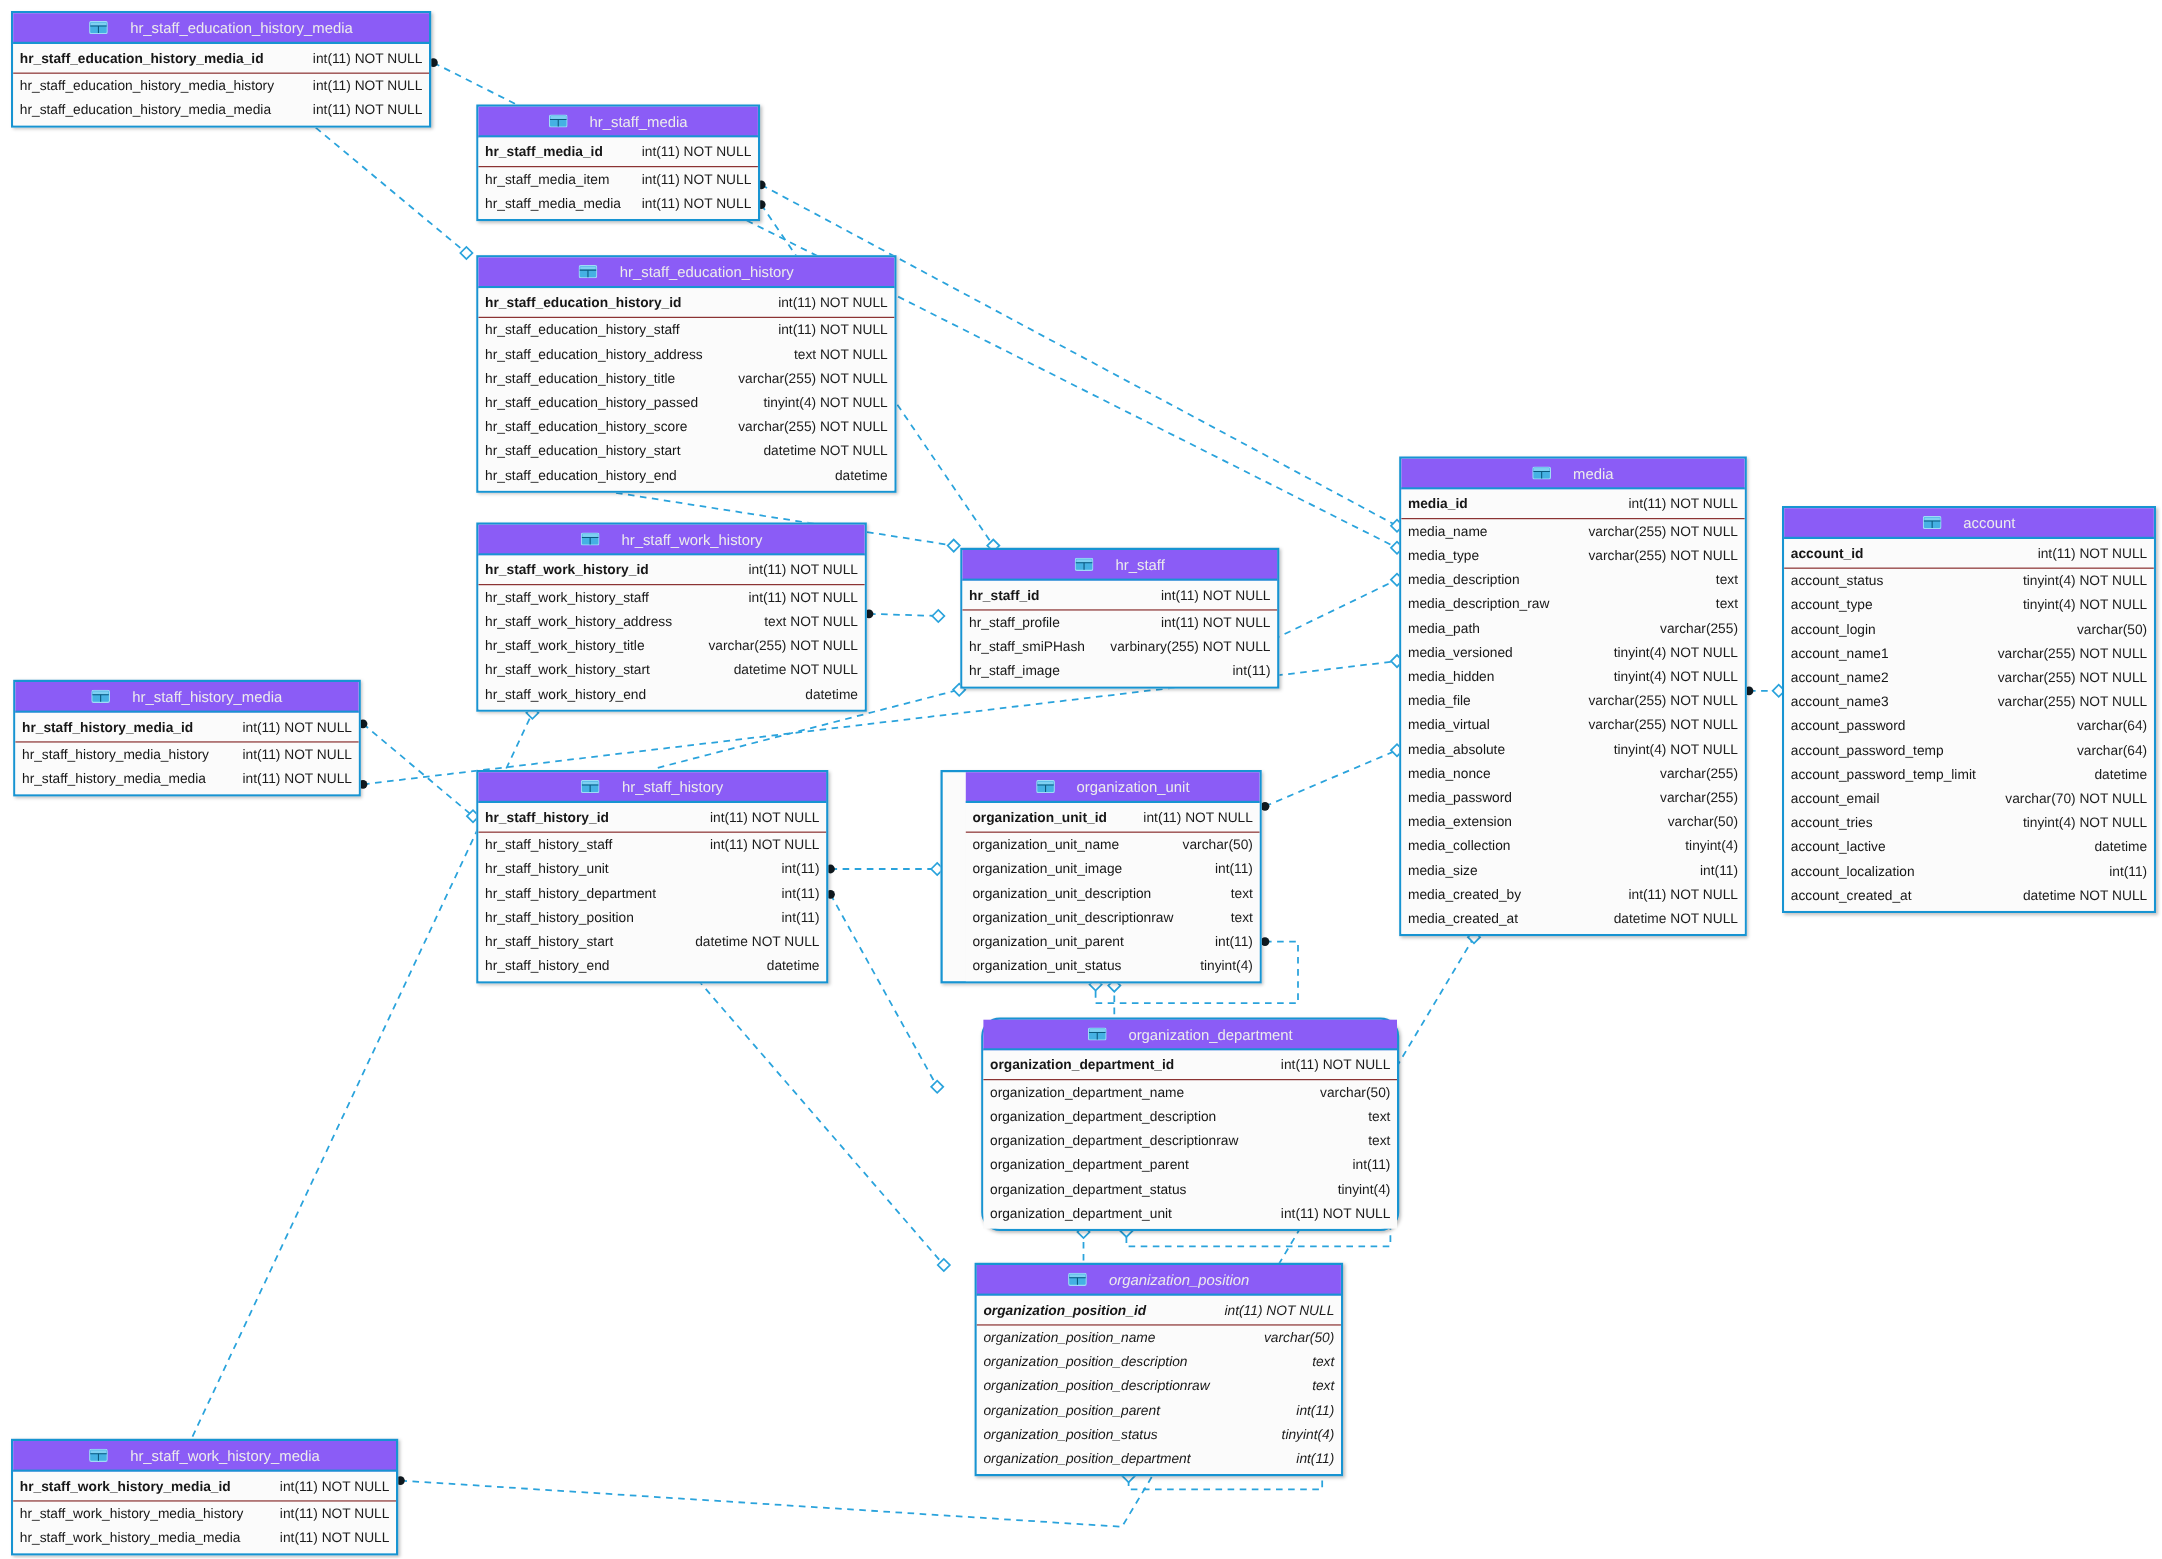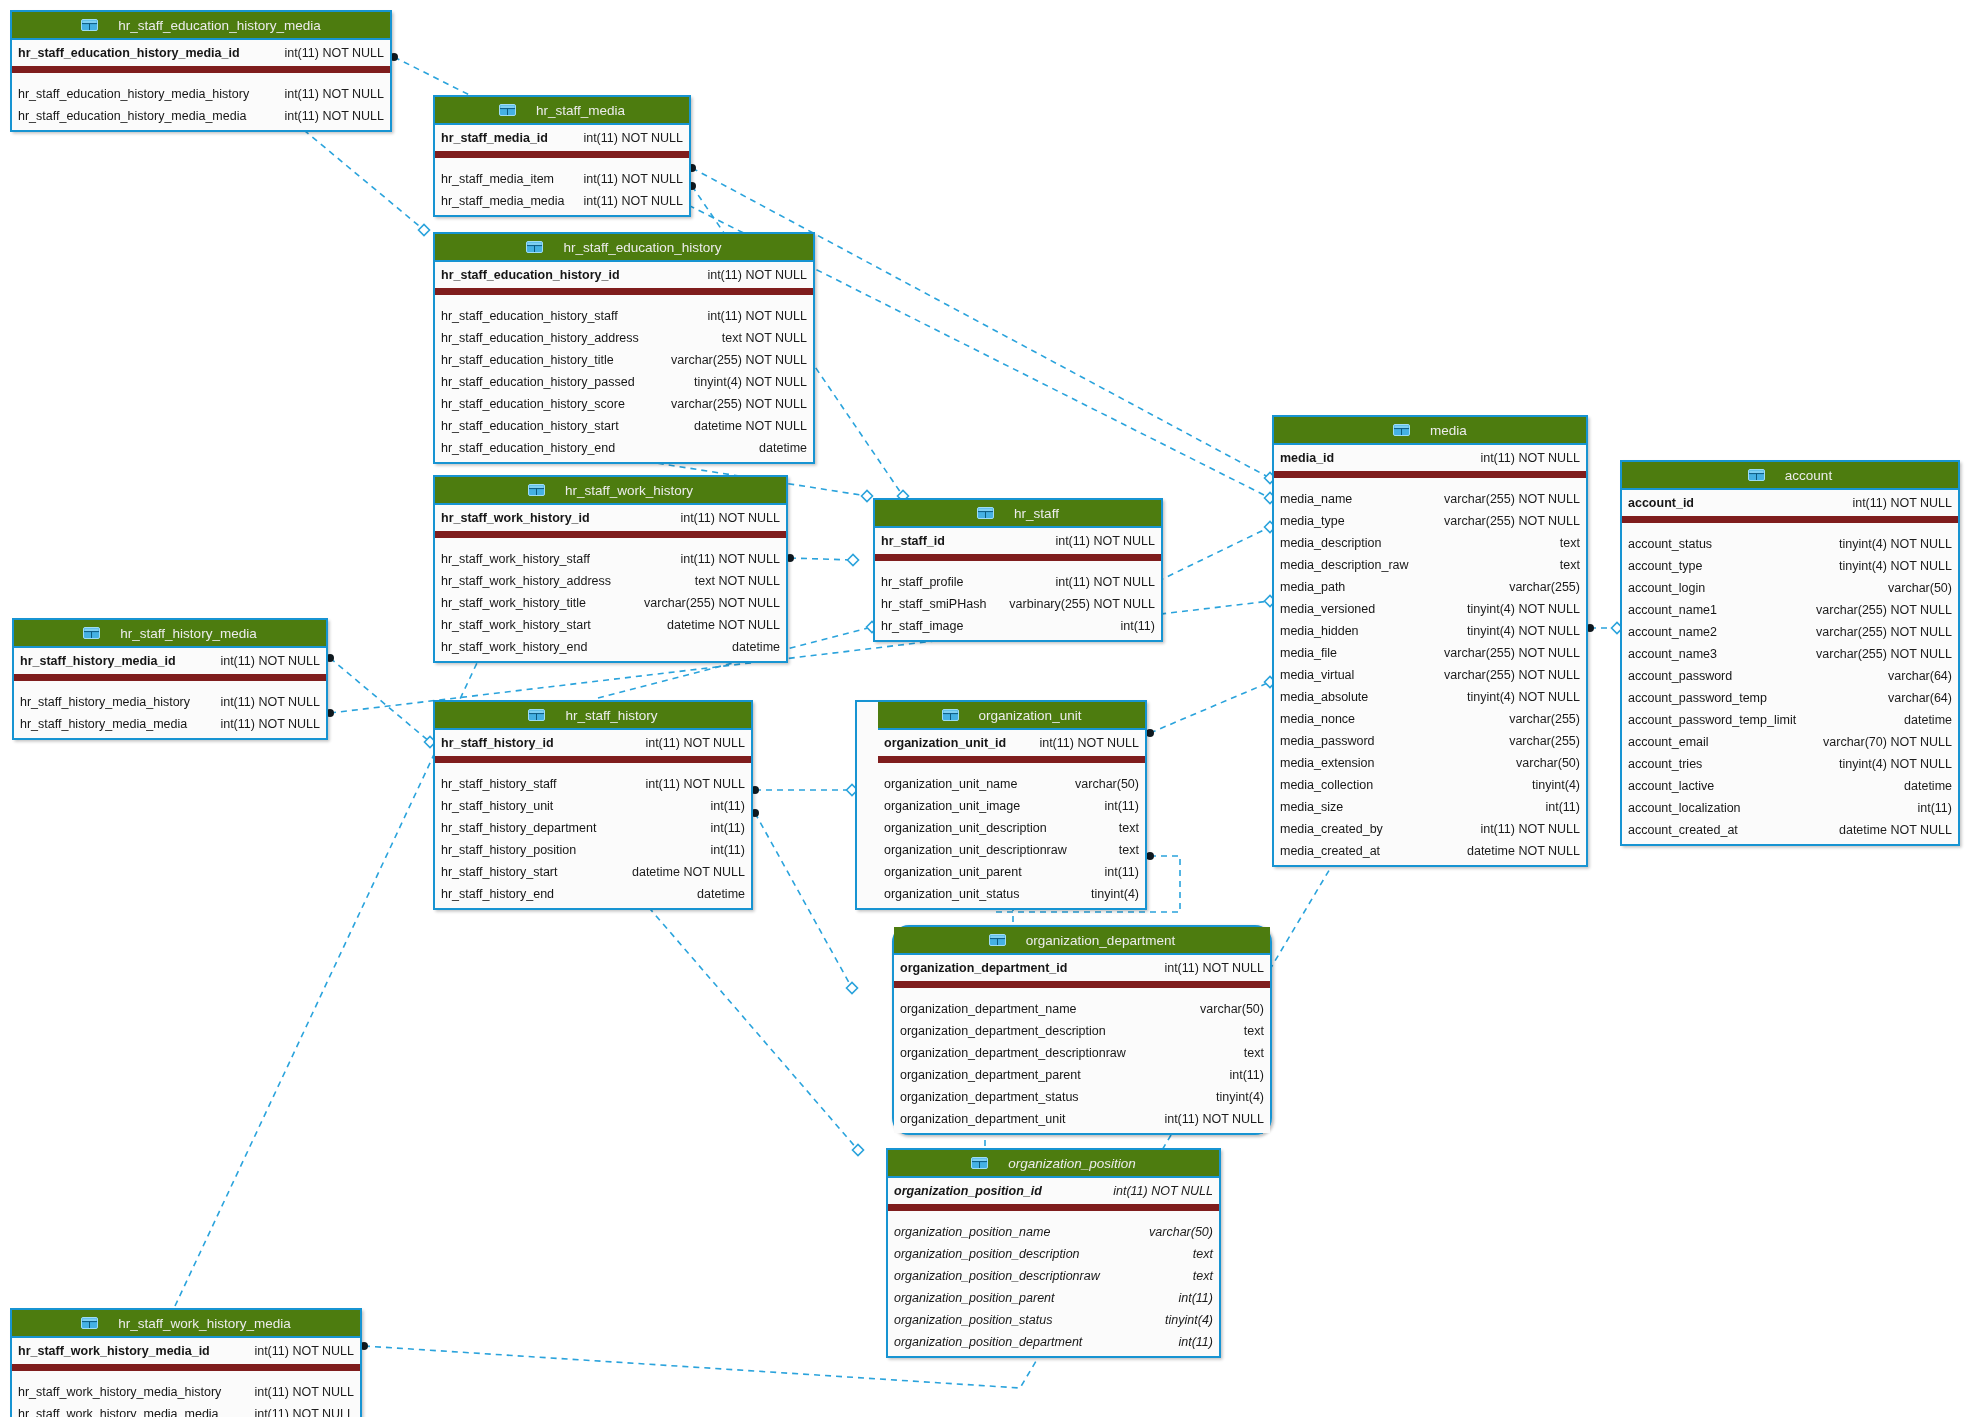--- a/index.html
+++ b/index.html
@@ -8,32 +8,32 @@
     font-family:"Liberation Sans","DejaVu Sans",sans-serif;
   }
   #wires{position:absolute;left:0;top:0;z-index:1;}
   #tables{position:absolute;left:0;top:0;width:100%;height:100%;z-index:2;pointer-events:none;}
   .table{
     position:absolute;border:2px solid #1794d2;background:#fbfbfb;
     box-shadow:1.5px 1.5px 3px rgba(0,0,0,.25);pointer-events:auto;
     box-sizing:border-box;
   }
   .thead{
-    background:#4d7c0f;color:#ececec;height:26px;display:flex;align-items:center;
+    background:#8b5cf6;color:#ececec;height:26px;display:flex;align-items:center;
     justify-content:center;gap:20px;font-size:13.5px;border-bottom:2px solid #1794d2;
     white-space:nowrap;
   }
   .ticon{display:inline-flex;align-items:center;}
   .tbody{padding:1px 0 3px 0;background:#fbfbfb;}
   .row{
     display:flex;justify-content:space-between;align-items:center;gap:10px;
     height:22px;line-height:22px;padding:0 6px;font-size:12.5px;color:#161616;
     white-space:nowrap;
   }
-  .row.pk{height:25px;line-height:25px;border-bottom:7px solid #7f1d1d;margin-bottom:10px;}
+  .row.pk{height:25px;line-height:25px;border-bottom:1px solid #7f1d1d;margin-bottom:0;}
   .row.pk .cname{font-weight:bold;}
   .cname{text-align:left;}
   .ctype{text-align:right;color:#1c1c1c;}
   .wire{fill:none;stroke:#2aa3dc;stroke-width:1.6;stroke-dasharray:6 5;}
   .m-dot{fill:#101a20;stroke:none;}
   .m-diamond{fill:#ffffff;stroke:#2aa3dc;stroke-width:1.6;}
 </style>
 </head>
 <body>
 

